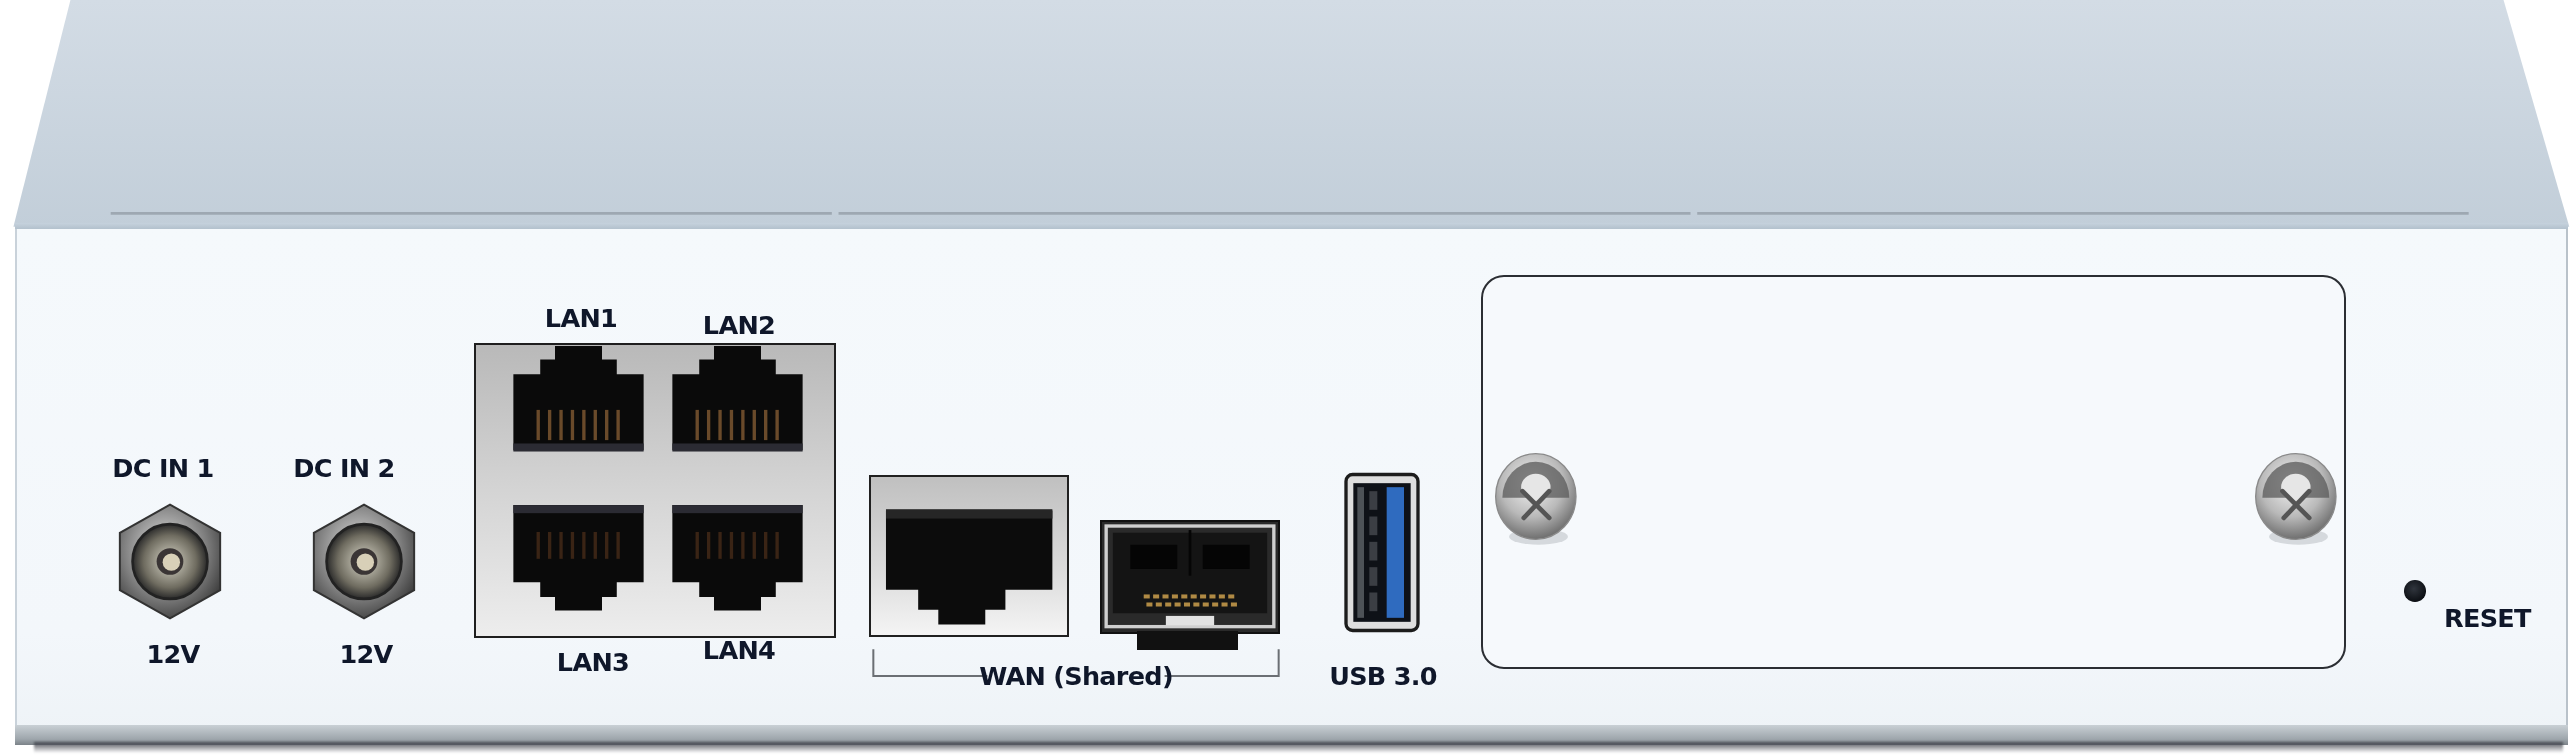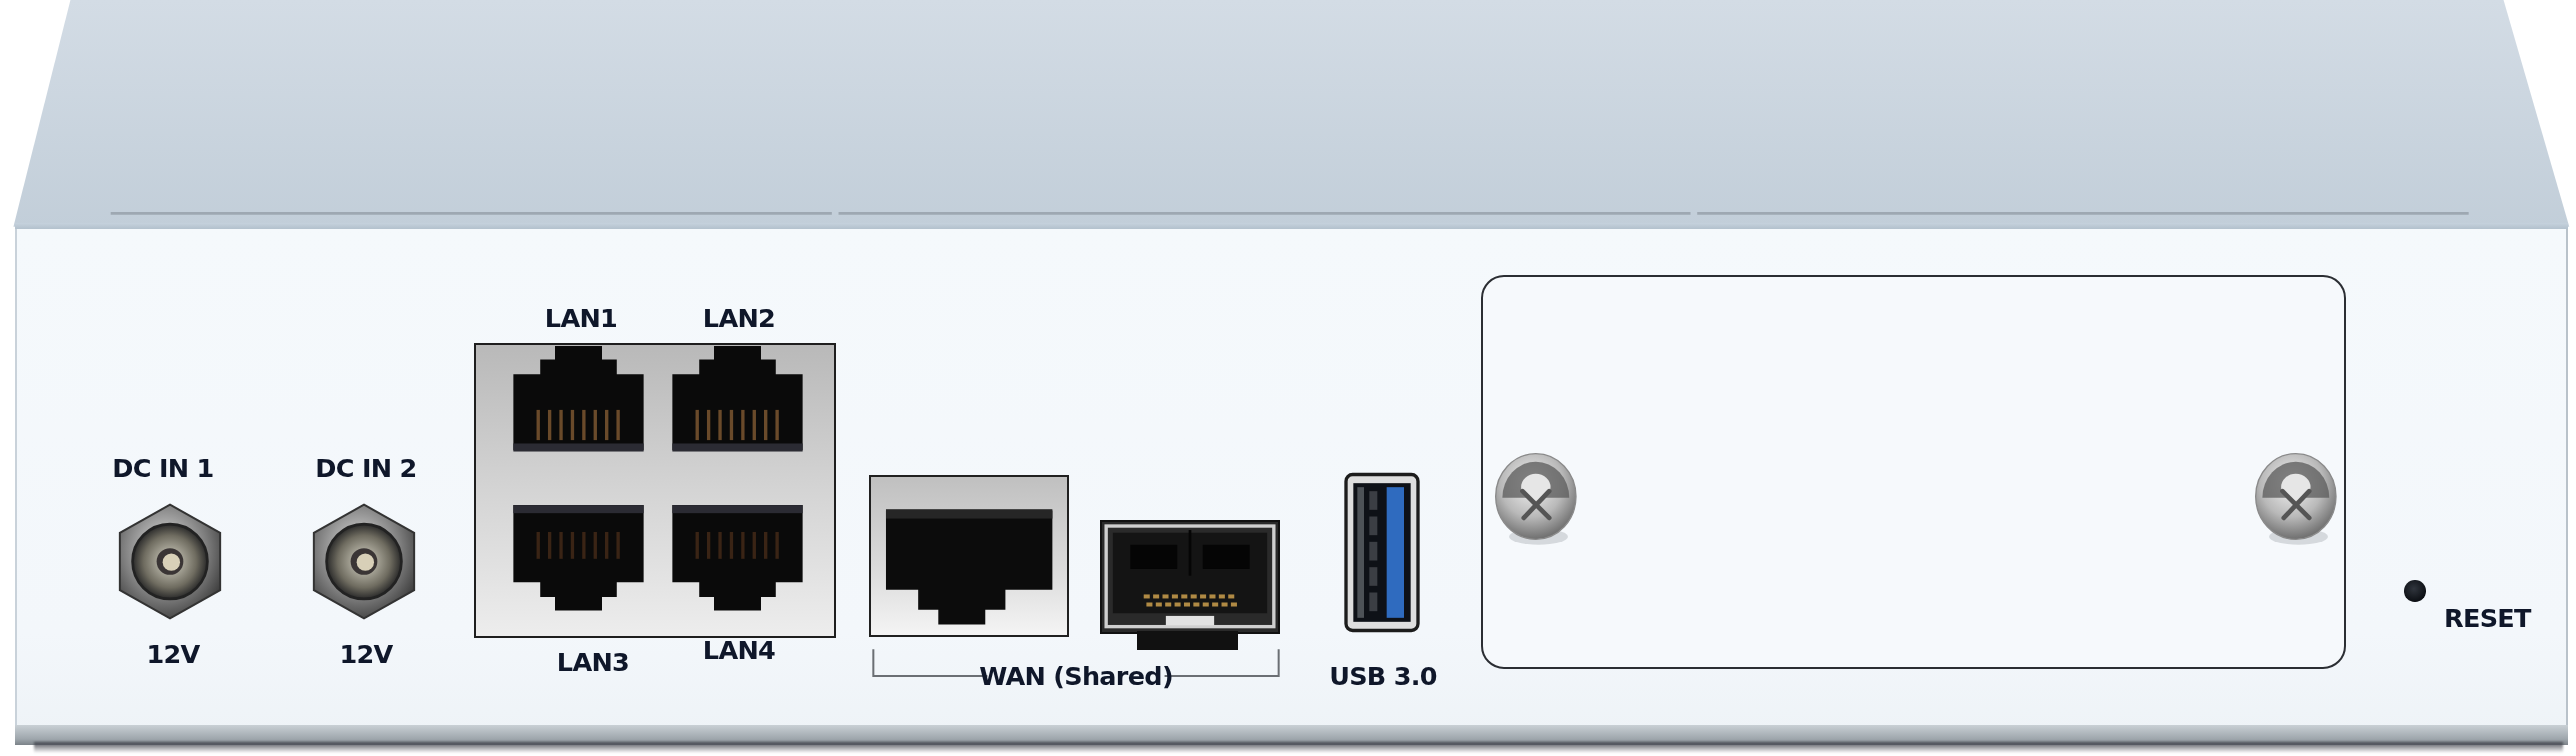--- a/index.html
+++ b/index.html
@@ -96,33 +96,33 @@
       </radialGradient>
     </defs>
     <polygon points="85,4 160,46 160,132 85,174 10,132 10,46" fill="url(#hexg)" stroke="#333" stroke-width="3"></polygon>
     <circle cx="85" cy="89" r="56" fill="url(#inner)" stroke="#222" stroke-width="4"></circle>
     <circle cx="85" cy="89" r="20" fill="#3a3535"></circle>
     <circle cx="87" cy="90" r="13" fill="#d8d0b8"></circle>
   </svg>
 </div>
 <div class="label" style="left:173px; top:639px;">12V</div>
 
-<div class="label" style="left:366px; top:453px;">DC IN 2</div>
+<div class="label" style="left:344px; top:453px;">DC IN 2</div>
 <div class="abs dc" style="left:307px; top:502px;">
   <svg width="114" height="119" viewBox="0 0 170 178">
     <polygon points="85,4 160,46 160,132 85,174 10,132 10,46" fill="url(#hexg)" stroke="#333" stroke-width="3"></polygon>
     <circle cx="85" cy="89" r="56" fill="url(#inner)" stroke="#222" stroke-width="4"></circle>
     <circle cx="85" cy="89" r="20" fill="#3a3535"></circle>
     <circle cx="87" cy="90" r="13" fill="#d8d0b8"></circle>
   </svg>
 </div>
 <div class="label" style="left:366px; top:639px;">12V</div>
 
 <div class="label" style="left:581px; top:303px;">LAN1</div>
-<div class="label" style="left:739px; top:303px;">LAN2</div>
+<div class="label" style="left:739px; top:310px;">LAN2</div>
 <div class="label" style="left:593px; top:647px;">LAN3</div>
 <div class="label" style="left:739px; top:635px;">LAN4</div>
 
 <div class="abs lan-block">
 
   <div class="rj" style="left:32px; top:1.3px;">
     <svg width="141" height="111" viewBox="0 0 210 165">
       <path d="M8,42 H48 V20 H70 V0 H140 V20 H162 V42 H202 V155 H8 Z" fill="#0a0a0a"></path>
       <rect x="8" y="145" width="194" height="12" fill="#2b2b33"></rect>
       <g stroke="#6a4a2a" stroke-width="5">

